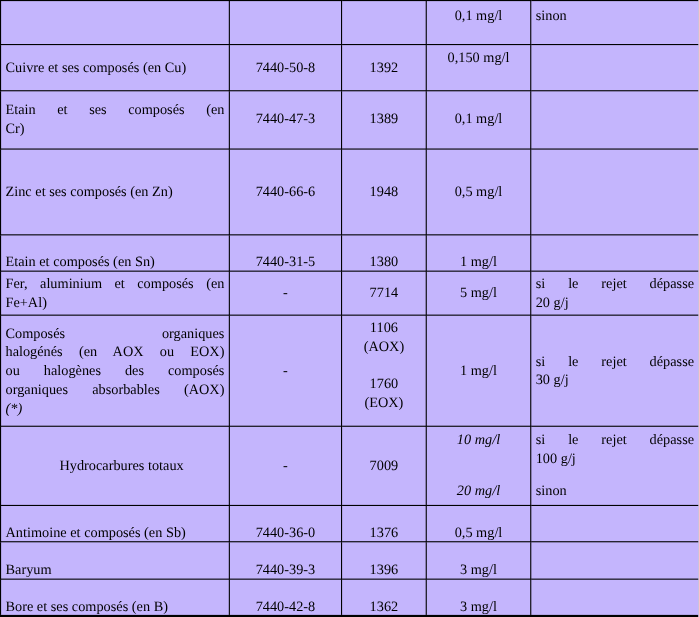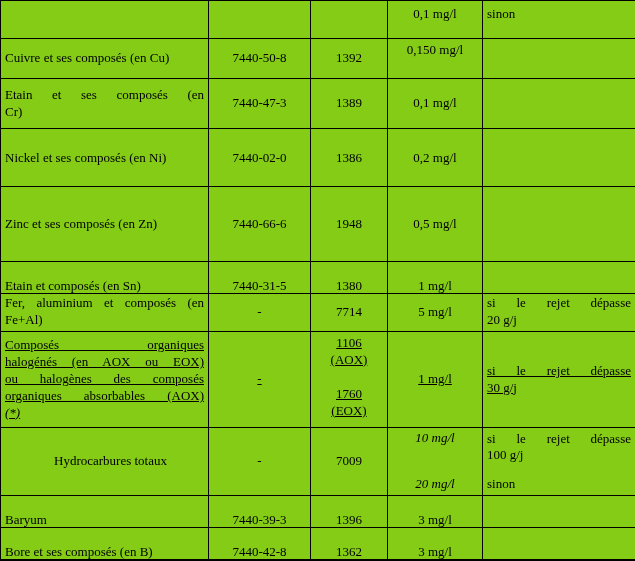--- a/index.html
+++ b/index.html
@@ -1,20 +1,20 @@
 <!DOCTYPE html>
 <html><head>
 <meta charset="utf-8">
 <style>
   html, body { margin: 0; padding: 0; background: #ffffff; }
   .page {
     position: relative;
     width: 635px;
     height: 561px;
-    background: #84cc16;
+    background: #c4b5fd;
     overflow: hidden;
     font-family: "Liberation Serif", serif;
     color: #000000;
   }
   table.reg {
     border-collapse: collapse;
     table-layout: fixed;
     width: 635px;
     height: 561px;
     font-size: 13px;
@@ -33,21 +33,21 @@
   .c-code  { text-align: center; }
   .c-limit { text-align: center; }
   .c-cond  { text-align: left; vertical-align: top; }
   
   .jl { text-align: justify; text-align-last: justify; }
   .note { font-style: italic; }
   .pre { white-space: pre-line; }
   
   tr.h37 { height: 37px; } tr.h38 { height: 38px; } tr.h49 { height: 49px; }
   tr.h56 { height: 56px; } tr.h72 { height: 72px; } tr.h21 { height: 21px; }
-  tr.h35 { height: 35px; } tr.h93 { height: 93px; text-decoration: underline; } tr.h65 { height: 65px; }
+  tr.h35 { height: 35px; } tr.h93 { height: 93px; } tr.h65 { height: 65px; }
   tr.h39 { height: 39px; } tr.h22 { height: 22px; } tr.h18 { height: 18px; }
   tr.h16 { height: 16px; }
   
   tr.h21 td, tr.h22 td, tr.h18 td, tr.h16 td { line-height: 1.05; padding-top: 16px; padding-bottom: 0; }
   
   tr.r0 td { vertical-align: top; padding-top: 5px; }
   tr.r1 .c-limit { vertical-align: top; padding-top: 3px; }
   tr.r7 .c-code { vertical-align: top; padding-top: 3px; text-align: center; }
   .m-eox    { margin-top: 17px; }
   .v-top    { vertical-align: top; font-style: italic; }
@@ -117,37 +117,20 @@
             <div>1389</div>
           </td>
         <td class="c-limit">
             <div>0,1 mg/l</div>
           </td>
         <td class="c-cond">
             <div></div>
           </td>
       </tr>
 
-      <tr class="r3 h56">
-        <td class="c-name">
-            <div>Nickel et ses composés (en Ni)</div>
-          </td>
-        <td class="c-cas">
-            <div>7440-02-0</div>
-          </td>
-        <td class="c-code">
-            <div>1386</div>
-          </td>
-        <td class="c-limit">
-            <div>0,2 mg/l</div>
-          </td>
-        <td class="c-cond">
-            <div></div>
-          </td>
-      </tr>
 
       <tr class="r4 h72">
         <td class="c-name">
             <div>Zinc et ses composés (en Zn)</div>
           </td>
         <td class="c-cas">
             <div>7440-66-6</div>
           </td>
         <td class="c-code">
             <div>1948</div>
@@ -239,20 +222,37 @@
           <div class="m-limit2">20 mg/l</div>
         </td>
         <td class="c-cond">
           <div class="jl">si le rejet dépasse</div>
           <div>100 g/j</div>
           <div class="m-sinon">sinon</div>
         </td>
       </tr>
 
 
+      <tr class="r10 h22">
+        <td class="c-name">
+            <div>Antimoine et composés (en Sb)</div>
+          </td>
+        <td class="c-cas">
+            <div>7440-36-0</div>
+          </td>
+        <td class="c-code">
+            <div>1376</div>
+          </td>
+        <td class="c-limit">
+            <div>0,5 mg/l</div>
+          </td>
+        <td class="c-cond">
+            <div></div>
+          </td>
+      </tr>
 
       <tr class="r11 h18">
         <td class="c-name">
             <div>Baryum</div>
           </td>
         <td class="c-cas">
             <div>7440-39-3</div>
           </td>
         <td class="c-code">
             <div>1396</div>

